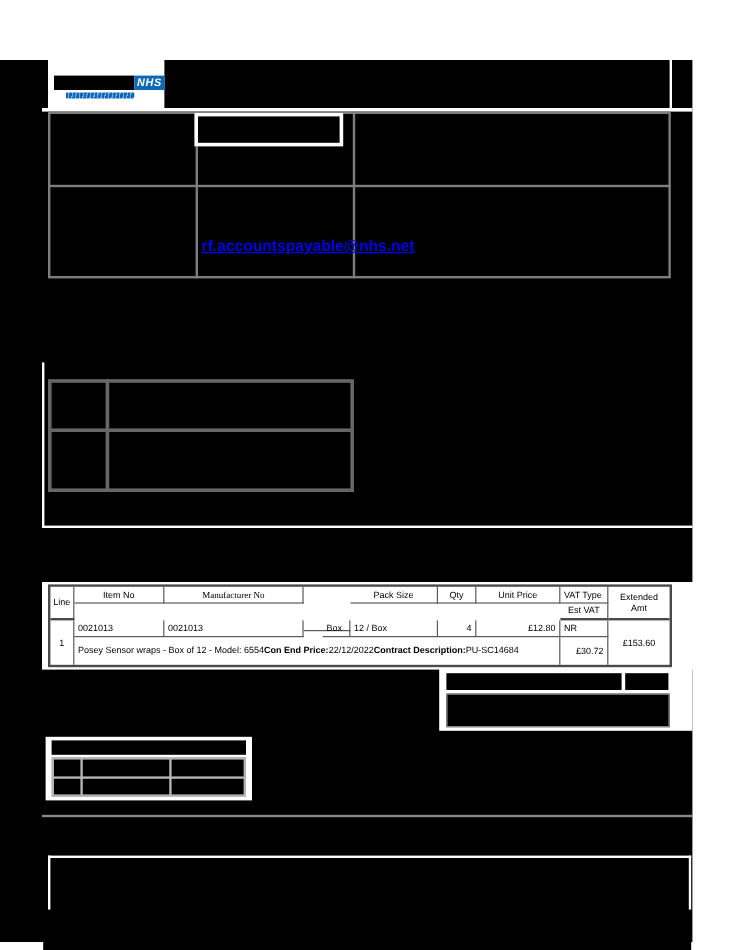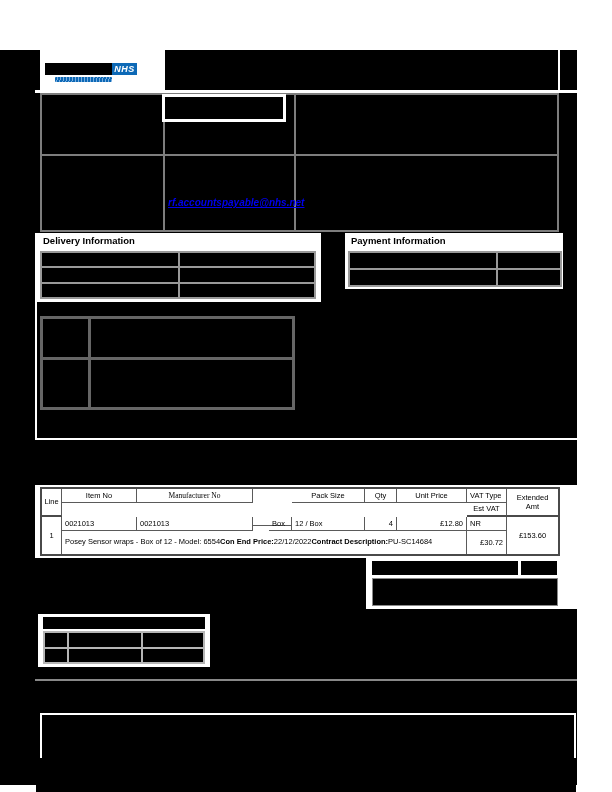--- a/index.html
+++ b/index.html
@@ -5,21 +5,21 @@
   html,body{margin:0;padding:0;background:#fff;}
   .page{position:relative;width:612px;height:792px;background:#fff;overflow:hidden;
         font-family:"Liberation Sans",sans-serif;color:#000;}
   .abs{position:absolute;}
   .black{background:#000;}
   .white{background:#fff;}
   
   .rule{background:#7d7d7d;}
   .hdr-outer{border:2px solid #7d7d7d;background:transparent;box-sizing:border-box;}
   .inner-whitebox{border:3px solid #fff;background:#000;box-sizing:border-box;}
-  .email{font-size:10px;font-weight:bold;font-style:italic;color:#0000ee;text-decoration:underline;}
+  .email{font-size:13px;font-weight:bold;color:#0000ee;text-decoration:underline;}
   .section-title{font-size:9.5px;font-weight:bold;}
   
   .rgrid{display:grid;gap:2px;box-sizing:border-box;}
   .rgrid .cell{background:#000;}
   
   .mid-outer{border:3px solid #666;background:transparent;box-sizing:border-box;}
   .mid-rule{background:#666;}
   
   .items{display:grid;background:#fff;border:2px solid #4a4a4a;box-sizing:border-box;
          grid-template-columns:20px 75px 116px 39px 73px 32px 70px 40px 1fr;
@@ -42,58 +42,36 @@
 </style>
 </head>
 <body>
 
 <div class="page">
 
   <div class="abs black" style="left:0;top:50px;width:577px;height:735px;"></div>
   <div class="abs black" style="left:36px;top:785px;width:540px;height:7px;"></div>
   <div class="abs white" style="left:558px;top:50px;width:2px;height:40px;"></div>
 
-  <div class="abs white" style="left:40px;top:50px;width:97px;height:41px;padding-left:28px;">
+  <div class="abs white" style="left:40px;top:50px;width:97px;height:41px;">
     <div class="abs black" style="left:5px;top:13px;width:67px;height:12px;"></div>
     <div class="abs nhs-box" style="left:72px;top:13px;width:25px;height:12px;">NHS</div>
     <div class="abs squiggle" style="left:15px;top:27px;width:57px;height:5px;"></div>
   </div>
 
   <div class="abs white" style="left:35px;top:90px;width:542px;height:3px;"></div>
 
   <div class="abs hdr-outer" style="left:40px;top:93px;width:519px;height:139px;"></div>
   <div class="abs rule" style="left:163px;top:93px;width:2px;height:139px;"></div>
   <div class="abs rule" style="left:294px;top:93px;width:2px;height:139px;"></div>
   <div class="abs rule" style="left:40px;top:154px;width:519px;height:2px;"></div>
   <div class="abs inner-whitebox" style="left:162px;top:94px;width:124px;height:28px;"></div>
   <a class="abs email" style="left:168px;top:197px;" href="#">rf.accountspayable@nhs.net</a>
 
-  <div class="abs white" style="left:35px;top:233px;width:286px;height:69px;">
-    <div class="abs section-title" style="left:8px;top:2px;">Delivery Information</div>
-    <div class="abs rgrid" style="left:5px;top:18px;width:276px;height:48px;border:2px solid #999;background:#999;
-         grid-template-columns:136px 1fr;grid-template-rows:1fr 1fr 1fr;">
-      <div class="cell"></div>
-        <div class="cell"></div>
-      <div class="cell"></div>
-        <div class="cell"></div>
-      <div class="cell"></div>
-        <div class="cell"></div>
-    </div>
-  </div>
 
-  <div class="abs white" style="left:345px;top:233px;width:218px;height:56px;">
-    <div class="abs section-title" style="left:6px;top:2px;">Payment Information</div>
-    <div class="abs rgrid" style="left:3px;top:18px;width:214px;height:36px;border:2px solid #999;background:#999;
-         grid-template-columns:146px 1fr;grid-template-rows:1fr 1fr;">
-      <div class="cell"></div>
-        <div class="cell"></div>
-      <div class="cell"></div>
-        <div class="cell"></div>
-    </div>
-  </div>
 
   <div class="abs white" style="left:35px;top:302px;width:2px;height:138px;"></div>
   <div class="abs mid-outer" style="left:40px;top:316px;width:255px;height:94px;"></div>
   <div class="abs mid-rule" style="left:88px;top:316px;width:3px;height:94px;"></div>
   <div class="abs mid-rule" style="left:40px;top:357px;width:255px;height:3px;"></div>
   <div class="abs white" style="left:35px;top:438px;width:542px;height:2px;"></div>
 
   <div class="abs white" style="left:35px;top:485px;width:550px;height:73px;"></div>
   <div class="abs items" style="left:40px;top:487px;width:520px;height:69px;">
     <div class="c ctr hb" style="grid-column:1;grid-row:1/3;">Line</div>

